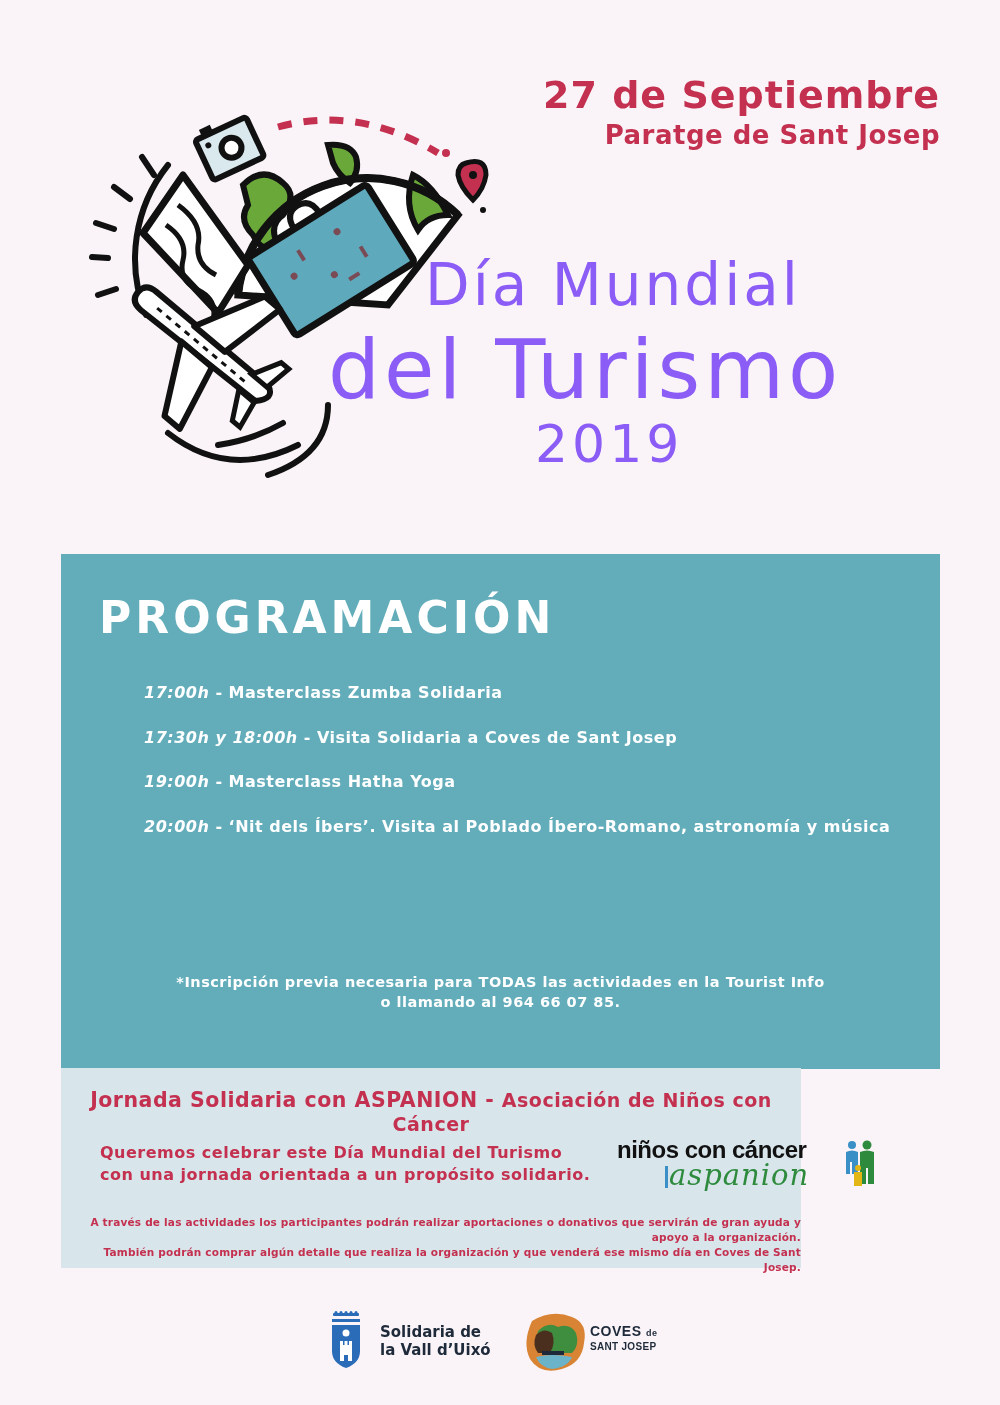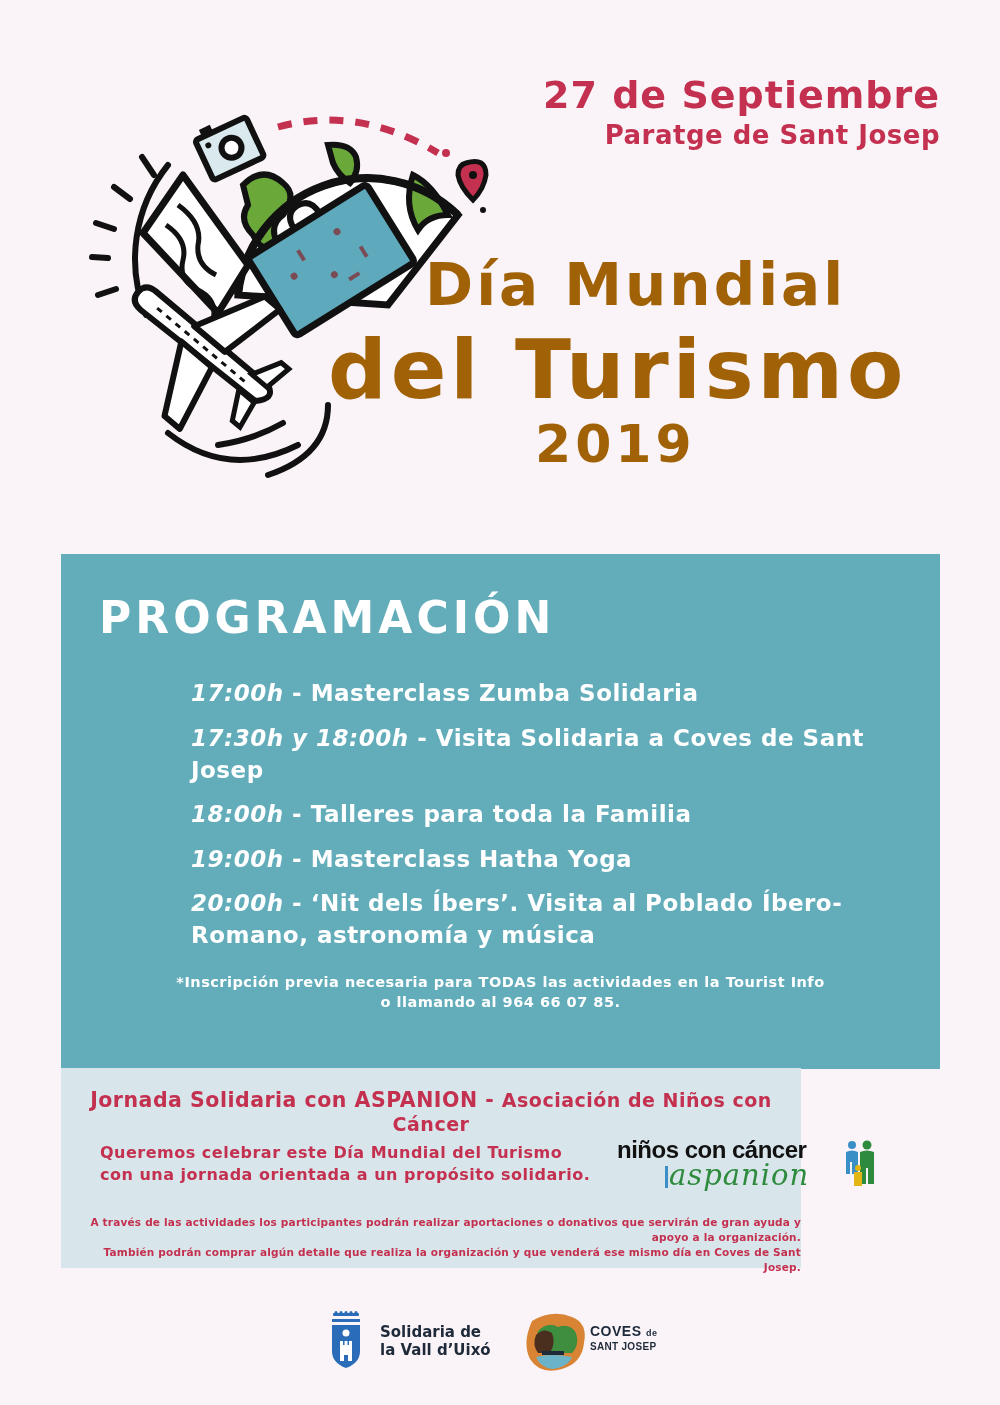--- a/index.html
+++ b/index.html
@@ -5,29 +5,29 @@
   * { margin: 0; padding: 0; box-sizing: border-box; }
   html, body { width: 1000px; height: 1405px; background: #faf4f8; overflow: hidden; }
   body { position: relative; font-family: "DejaVu Sans", sans-serif; }
 
   .date { position: absolute; right: 60px; top: 72px; text-align: right; color: #c4304f; }
   .date .d1 { font-size: 38px; font-weight: bold; letter-spacing: 1px; line-height: 46px; }
   .date .d2 { font-size: 26px; font-weight: bold; letter-spacing: 0.5px; line-height: 34px; }
 
   .illustration { position: absolute; left: 88px; top: 105px; width: 420px; height: 380px; }
 
-  .title { position: absolute; color: #a16207; font-weight: bold; }
+  .title { position: absolute; color: #8b5cf6; font-weight: normal; }
   .title.t1 { left: 425px; top: 250px; font-size: 58px; letter-spacing: 3px; line-height: 70px; }
   .title.t2 { left: 328px; top: 322px; font-size: 82px; letter-spacing: 4px; line-height: 96px; }
   .title.t3 { left: 535px; top: 413px; font-size: 52px; letter-spacing: 4px; line-height: 62px; }
 
   .program { position: absolute; left: 61px; top: 554px; width: 879px; height: 515px; background: #63adbb; color: #ffffff; }
   .program h2 { position: absolute; left: 38px; top: 38px; font-size: 44px; letter-spacing: 4px; font-weight: bold; }
   .program .items { position: absolute; left: 83px; top: 123px; width: 780px; }
-  .program .item { font-size: 23px; font-weight: bold; line-height: 32px; margin-bottom: 12.5px; letter-spacing: 0.5px; margin-left: 47px; }
+  .program .item { font-size: 16px; font-weight: bold; line-height: 32px; margin-bottom: 12.5px; letter-spacing: 0.5px; }
   .program .item .time { font-style: italic; }
   .program .note { position: absolute; left: 0; width: 100%; top: 418px; text-align: center; font-size: 14.5px; font-weight: bold; line-height: 20px; letter-spacing: 0.5px; }
 
   .solidaria { position: absolute; left: 61px; top: 1068px; width: 740px; height: 200px; background: #d8e5ea; color: #c4304f; }
   .solidaria .head { position: absolute; left: 0; width: 100%; top: 20px; text-align: center; font-size: 20.5px; font-weight: bold; letter-spacing: 0.5px; }
   .solidaria .head .sub { font-size: 19px; }
   .solidaria .desc { position: absolute; left: 39px; top: 74px; font-size: 16px; font-weight: bold; line-height: 22px; letter-spacing: 0.5px; }
   .solidaria .fine { position: absolute; left: 0; width: 100%; top: 147px; text-align: right; font-size: 10.5px; font-weight: bold; line-height: 15px; letter-spacing: 0.2px; padding-left: 12px; }
 
   .aspanion-logo { position: absolute; left: 556px; top: 68px; width: 262px; height: 60px; }
@@ -127,23 +127,20 @@
   <div class="title t3">2019</div>
 
   <section class="program">
     <h2>PROGRAMACIÓN</h2>
     <div class="items">
       <div class="item">
         <span class="time">17:00h</span><span> - Masterclass Zumba Solidaria</span>
       </div>
       <div class="item">
         <span class="time">17:30h y 18:00h</span><span> - Visita Solidaria a Coves de Sant Josep</span>
-      </div>
-      <div class="item">
-        <span class="time">18:00h</span><span> - Talleres para toda la Familia</span>
       </div>
       <div class="item">
         <span class="time">19:00h</span><span> - Masterclass Hatha Yoga</span>
       </div>
       <div class="item">
         <span class="time">20:00h</span><span> - ‘Nit dels Íbers’. Visita al Poblado Íbero-Romano, astronomía y música</span>
       </div>
     </div>
     <div class="note">
       <div>*Inscripción previa necesaria para TODAS las actividades en la Tourist Info</div>

